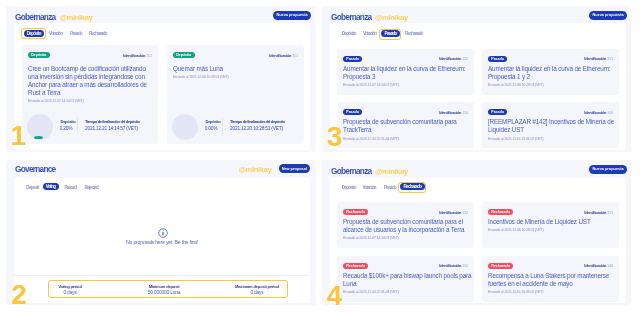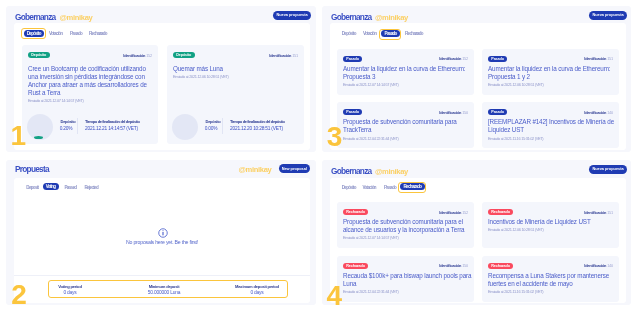--- a/index.html
+++ b/index.html
@@ -95,21 +95,21 @@
           <div class="dk" style="left:38.6px;top:74.2px;font-size:4.0px;letter-spacing:-0.3px">Depósito</div>
           <div class="dv" style="left:37.7px;top:81px;font-size:4.8px;letter-spacing:-0.2px">0.00%</div>
           <div class="vsep" style="left:54.8px;top:73px;height:16px"></div>
           <div class="dk" style="left:63px;top:74.2px;font-size:4.0px;letter-spacing:-0.37px">Tiempo de finalización del depósito</div>
           <div class="dv" style="left:63px;top:81px;font-size:4.8px;letter-spacing:-0.2px">2021.12.20 10:28:51 (VET)</div>
         </div>
       </div>
     </div>
 <div class="num" style="left:10.6px;top:121.6px;font-size:28px">1</div>
 <div class="panel" style="left:6px;top:160px;width:310px;height:145px">
-      <div class="brand" style="left:9px;top:4.199999999999989px;font-size:8.3px;letter-spacing:-0.75px">Propuesta</div>
+      <div class="brand" style="left:9px;top:4.199999999999989px;font-size:8.3px;letter-spacing:-0.75px">Governance</div>
       <div class="handle" style="left:232.5px;top:4.5px;font-size:7.6px;letter-spacing:-0.35px">@minikay</div>
       <div class="newbtn" style="left:272.5px;top:4px;width:31.5px;height:9px;font-size:3.85px">New proposal</div>
       <div class="content" style="left:8px;top:18px;width:296px;height:125px">
         <div class="tab" style="left:12.3px;top:6.5px;font-size:4.5px;letter-spacing:-0.65px">Deposit</div>
         <div class="tab active" style="left:28.5px;top:5.400000000000006px;height:6.4px;padding:0 3.2px;font-size:4.5px;letter-spacing:-0.65px">Voting</div>
         <div class="tab" style="left:50.5px;top:6.5px;font-size:4.5px;letter-spacing:-0.65px">Passed</div>
         <div class="tab" style="left:70.5px;top:6.5px;font-size:4.5px;letter-spacing:-0.65px">Rejected</div>
         <div class="info-ic" style="left:144px;top:50px;width:10px;height:10px">
           <svg viewBox="0 0 20 20" width="10" height="10" style="display:block">
             <circle cx="10" cy="10" r="8.5" fill="none" stroke="#3f55c9" stroke-width="1.55"></circle>

